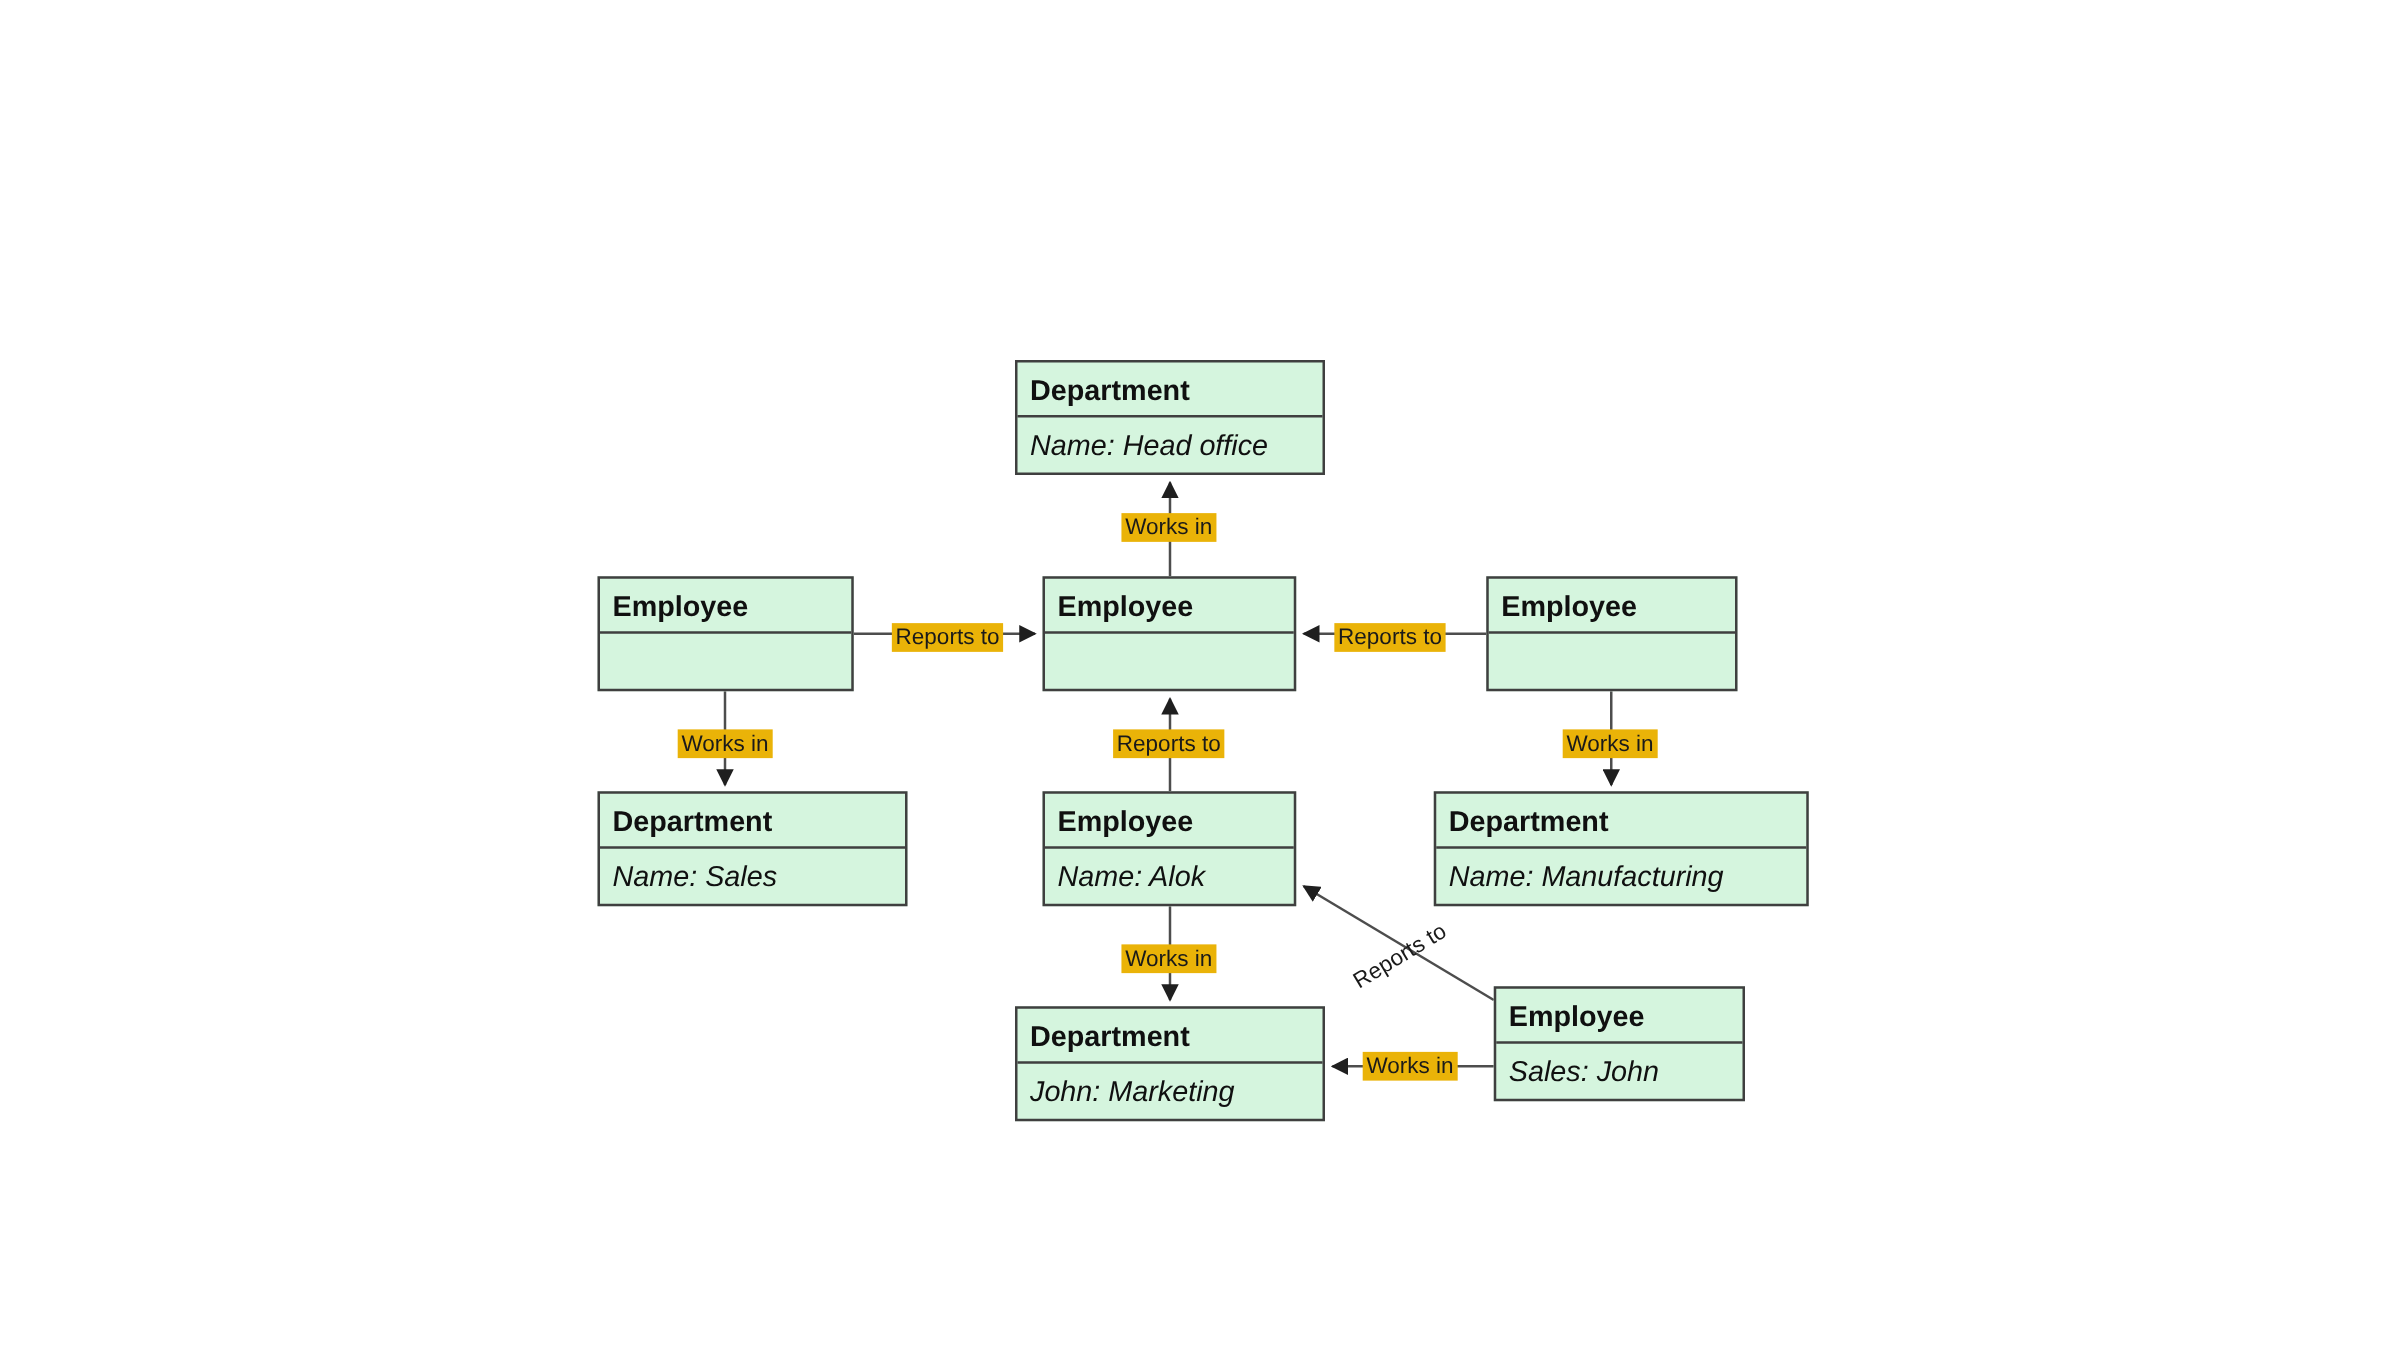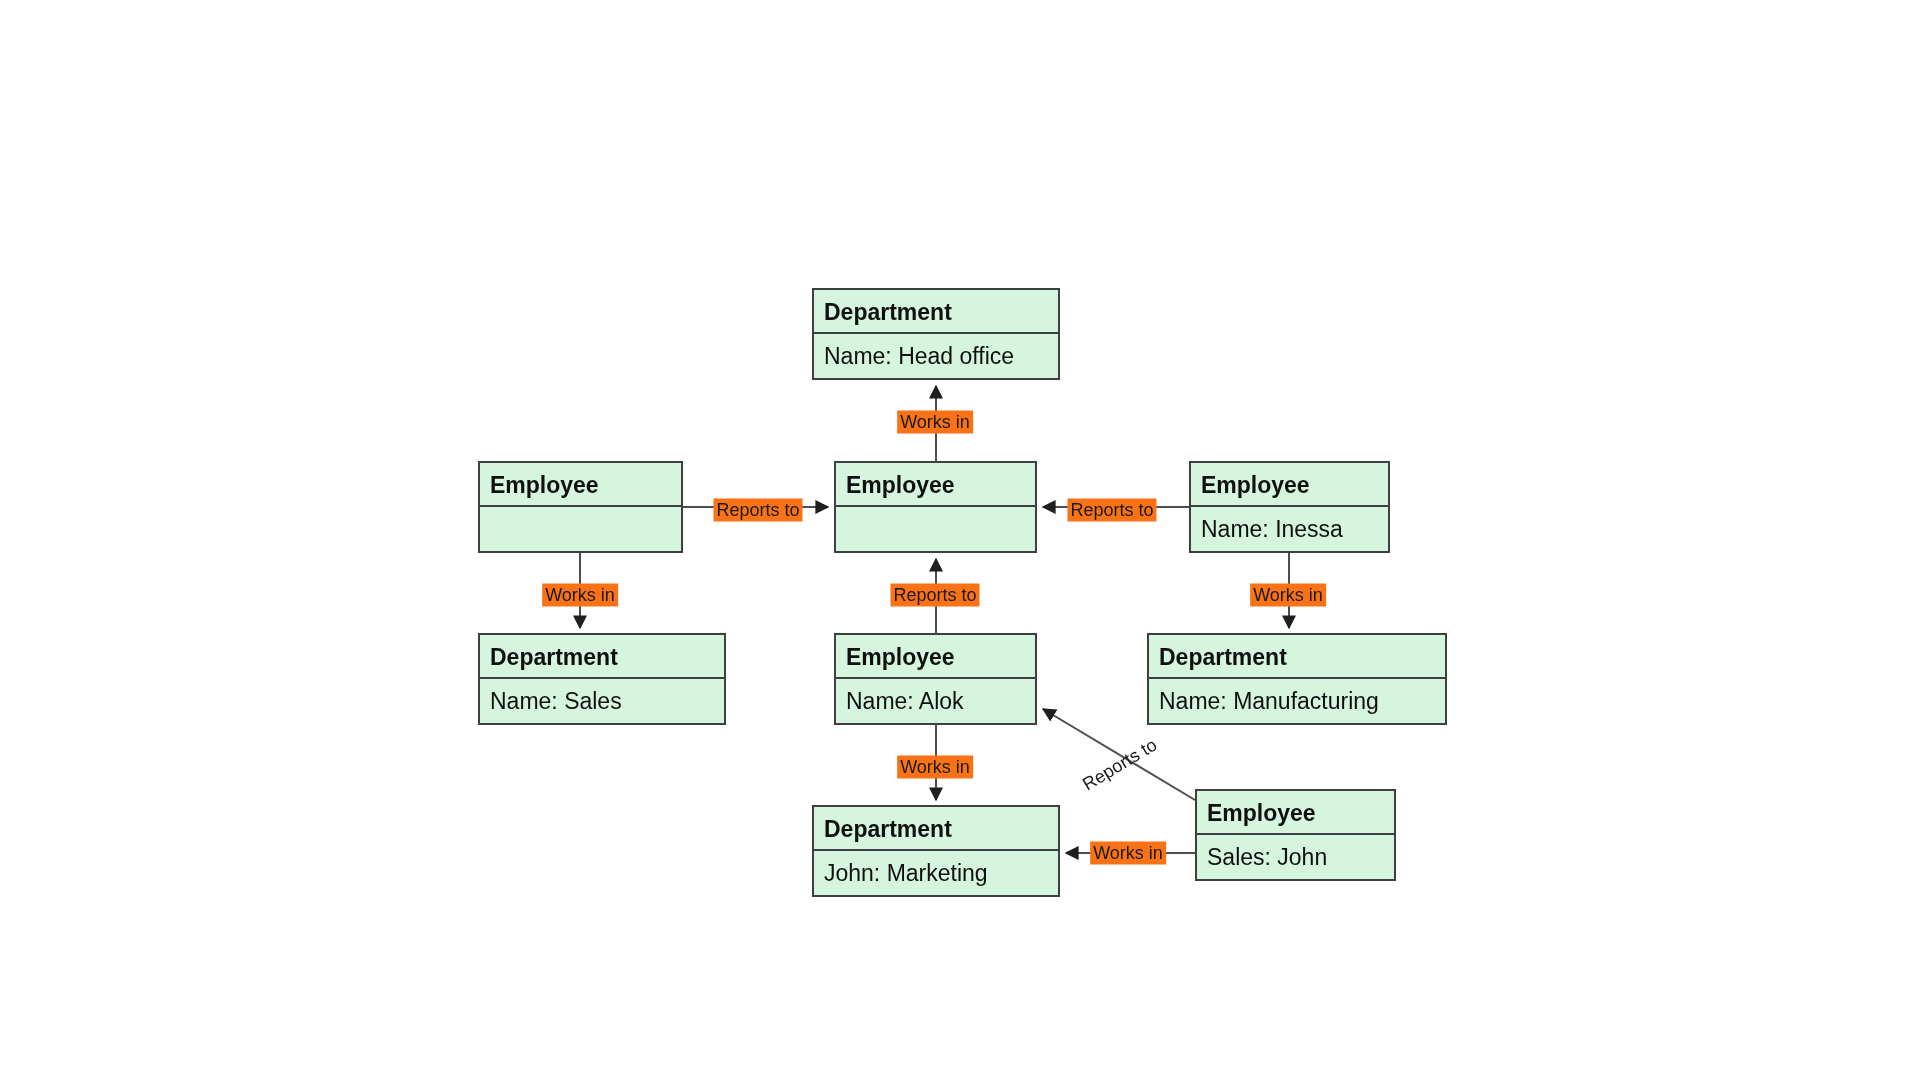--- a/index.html
+++ b/index.html
@@ -51,26 +51,27 @@
   .node-attr {
     box-sizing: border-box;
     height: 44px;
     line-height: 44px;
     padding: 0 0 0 10px;
     font-size: 23px;
     font-weight: normal;
     color: #101010;
     white-space: nowrap;
     overflow: hidden;
+    font-style: italic;
   }
   .edge-label {
     position: absolute;
     font-size: 18px;
     color: #1a1a1a;
-    background: #f97316;
+    background: #eab308;
     white-space: nowrap;
     padding: 1px 3px;
     z-index: 4;
   }
   .edge-label.rotated {
     background: transparent;
     transform-origin: center center;
   }
 </style>
 </head>
@@ -130,21 +131,20 @@
   <div class="node" style="left:478px; top:461px; width:205px; height:92px;">
     <div class="node-title">Employee</div>
   </div>
 
   <div class="node" style="left:834px; top:461px; width:203px; height:92px;">
     <div class="node-title">Employee</div>
   </div>
 
   <div class="node" style="left:1189px; top:461px; width:201px; height:92px;">
     <div class="node-title">Employee</div>
-    <div class="node-attr">Name: Inessa</div>
   </div>
 
   <div class="node" style="left:478px; top:633px; width:248px; height:92px;">
     <div class="node-title">Department</div>
     <div class="node-attr">Name: Sales</div>
   </div>
 
   <div class="node" style="left:834px; top:633px; width:203px; height:92px;">
     <div class="node-title">Employee</div>
     <div class="node-attr">Name: Alok</div>

